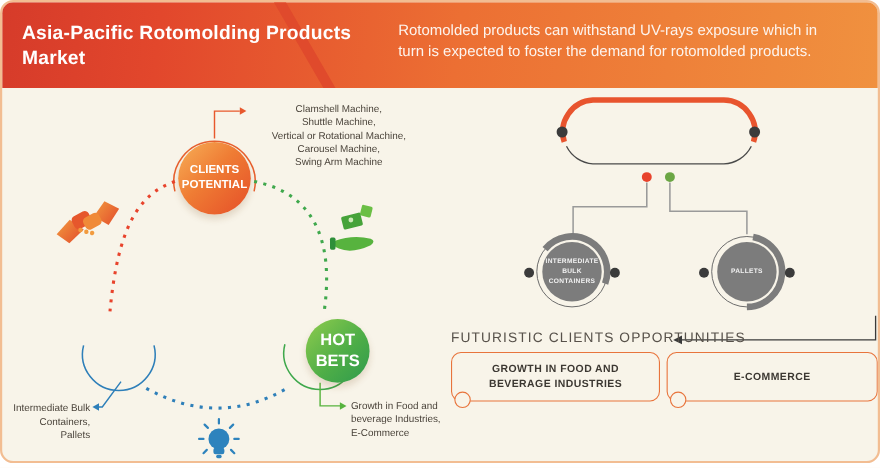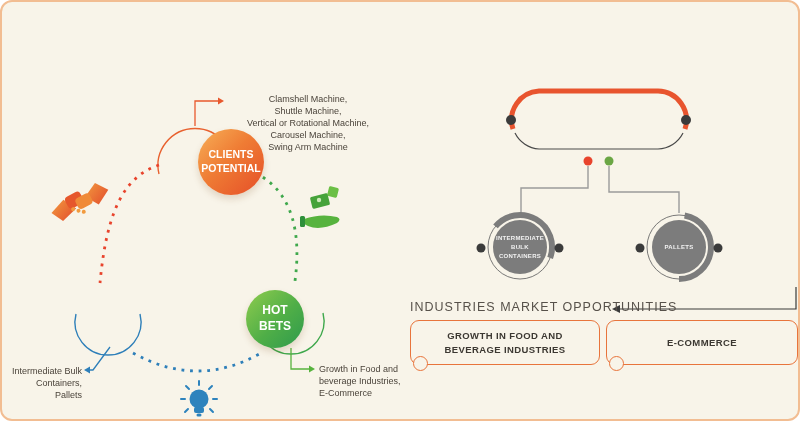--- a/index.html
+++ b/index.html
@@ -15,24 +15,24 @@
           transform:skewX(30deg);transform-origin:bottom left;}
   .header-title{position:absolute;left:18px;top:16px;width:320px;color:#ffffff;
           font-size:17.5px;font-weight:bold;line-height:1.32;letter-spacing:.2px;}
   .header-desc{position:absolute;left:360px;top:16px;width:425px;color:#fdf4ee;
           font-size:13.6px;line-height:1.42;}
 
   
   .node{position:absolute;border-radius:50%;display:flex;align-items:center;justify-content:center;
         text-align:center;color:#fff;font-weight:bold;box-shadow:0 4px 7px rgba(120,70,20,.18);}
   .node-orange{left:160px;top:127px;width:66px;height:66px;font-size:10.5px;line-height:1.3;
-        background:linear-gradient(135deg,#f7b058 0%,#ef7c34 45%,#e54e28 100%);margin-left:36px;}
+        background:linear-gradient(135deg,#f7b058 0%,#ef7c34 45%,#e54e28 100%);}
   .node-blue{left:77px;top:289px;width:58px;height:58px;font-size:10.5px;line-height:1.3;
         background:linear-gradient(135deg,#55a9d8 0%,#2e7fb9 55%,#1f66a0 100%);}
-  .node-green{left:244px;top:288px;width:58px;height:58px;font-size:12px;line-height:1.3;
+  .node-green{left:276px;top:288px;width:58px;height:58px;font-size:15px;line-height:1.3;
         background:linear-gradient(135deg,#90cc4e 0%,#4fae47 55%,#2e9a4d 100%);}
 
   .ann{position:absolute;color:#4b443b;font-size:9px;line-height:12px;}
   .ann-machines{left:226px;top:91px;width:160px;text-align:center;}
   .ann-ibc{left:2px;top:363px;width:78px;text-align:right;}
   .ann-growth{left:317px;top:361px;width:120px;}
 
   
   .pill{position:absolute;left:518px;top:97px;width:158px;height:44px;border-radius:22px;
         background:linear-gradient(180deg,#f0682f,#e74e28);display:flex;align-items:center;justify-content:center;
@@ -59,20 +59,27 @@
   .notch2{left:607px;}
 
   svg.deco{position:absolute;left:0;top:0;width:796px;height:417px;pointer-events:none;}
 </style>
 </head>
 <body>
 
 <div class="stage">
   <div class="card">
 
+    <div class="header">
+      <div class="header-stripe"></div>
+      <div class="header-title pre">Asia-Pacific Rotomolding Products
+Market</div>
+      <div class="header-desc pre">Rotomolded products can withstand UV-rays exposure which in
+turn is expected to foster the demand for rotomolded products.</div>
+    </div>
 
     <svg class="deco" viewBox="0 0 796 417">
       <defs>
         <linearGradient id="gHand" x1="0" y1="0" x2="1" y2="1">
           <stop offset="0" stop-color="#f29b3f"></stop>
             <stop offset="1" stop-color="#e2492b"></stop>
         </linearGradient>
       </defs>
 
       <g>
@@ -175,21 +182,21 @@
 Containers,
 Pallets</div>
     <div class="ann ann-growth pre">Growth in Food and
 beverage Industries,
 E-Commerce</div>
 
     <div class="gcirc gcirc-left pre">INTERMEDIATE
 BULK CONTAINERS</div>
     <div class="gcirc gcirc-right pre">PALLETS</div>
 
-    <div class="fut-heading">INDUSTRIES MARKET OPPORTUNITIES</div>
+    <div class="fut-heading">FUTURISTIC CLIENTS OPPORTUNITIES</div>
     <div class="opp-box opp-box1 pre">GROWTH IN FOOD AND
 BEVERAGE INDUSTRIES</div>
     <div class="opp-box opp-box2 pre">E-COMMERCE</div>
     <div class="opp-notch notch1"></div>
     <div class="opp-notch notch2"></div>
 
   </div>
 </div>
 
 </body></html>

